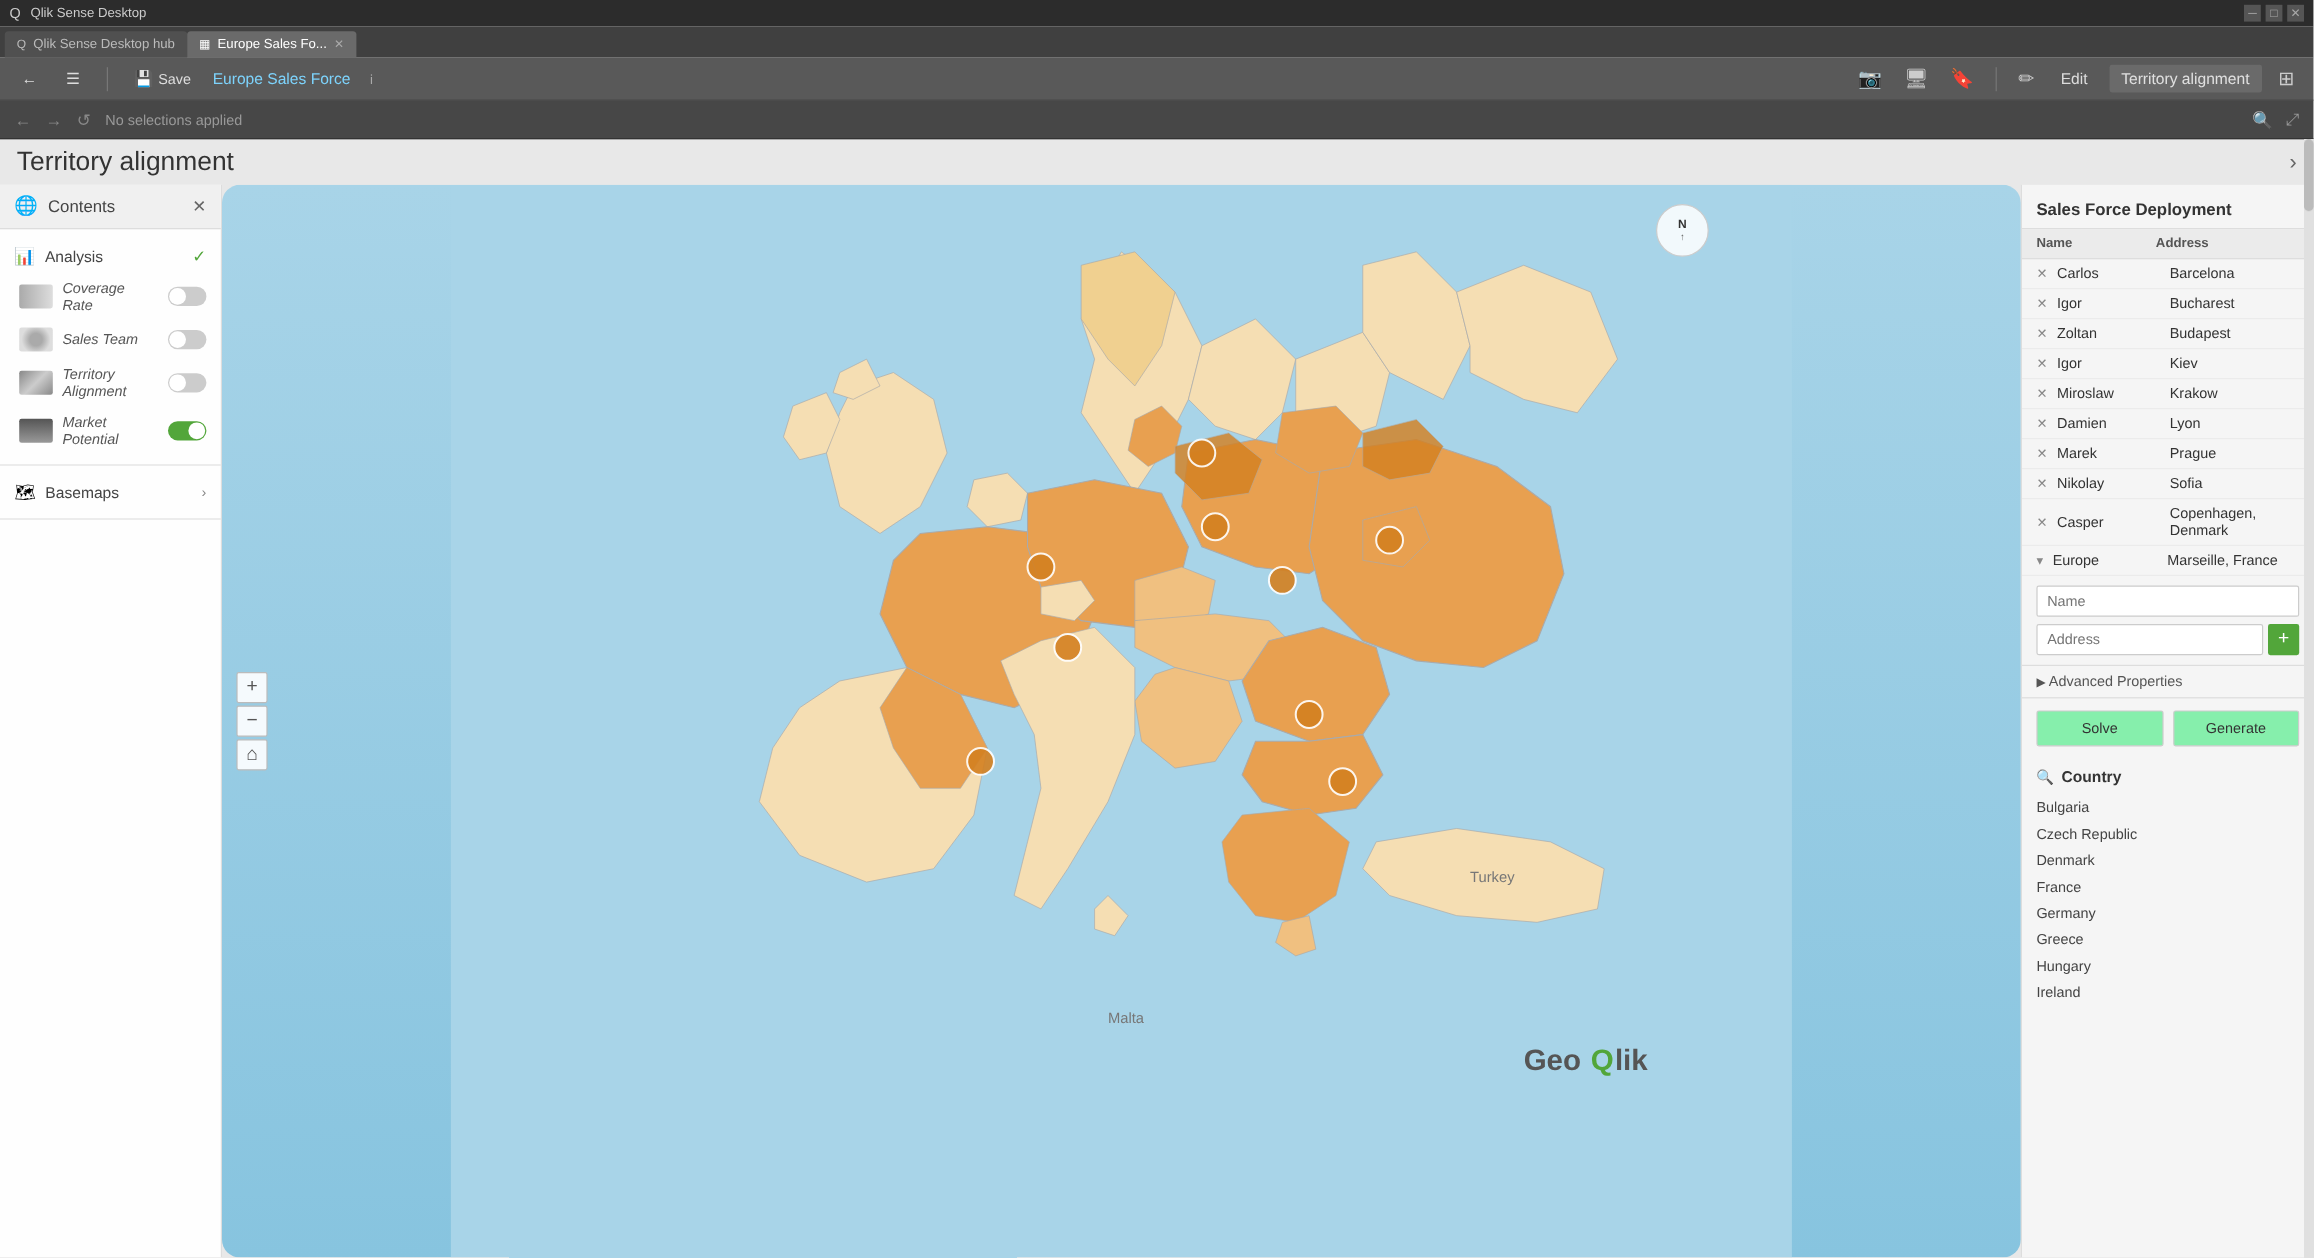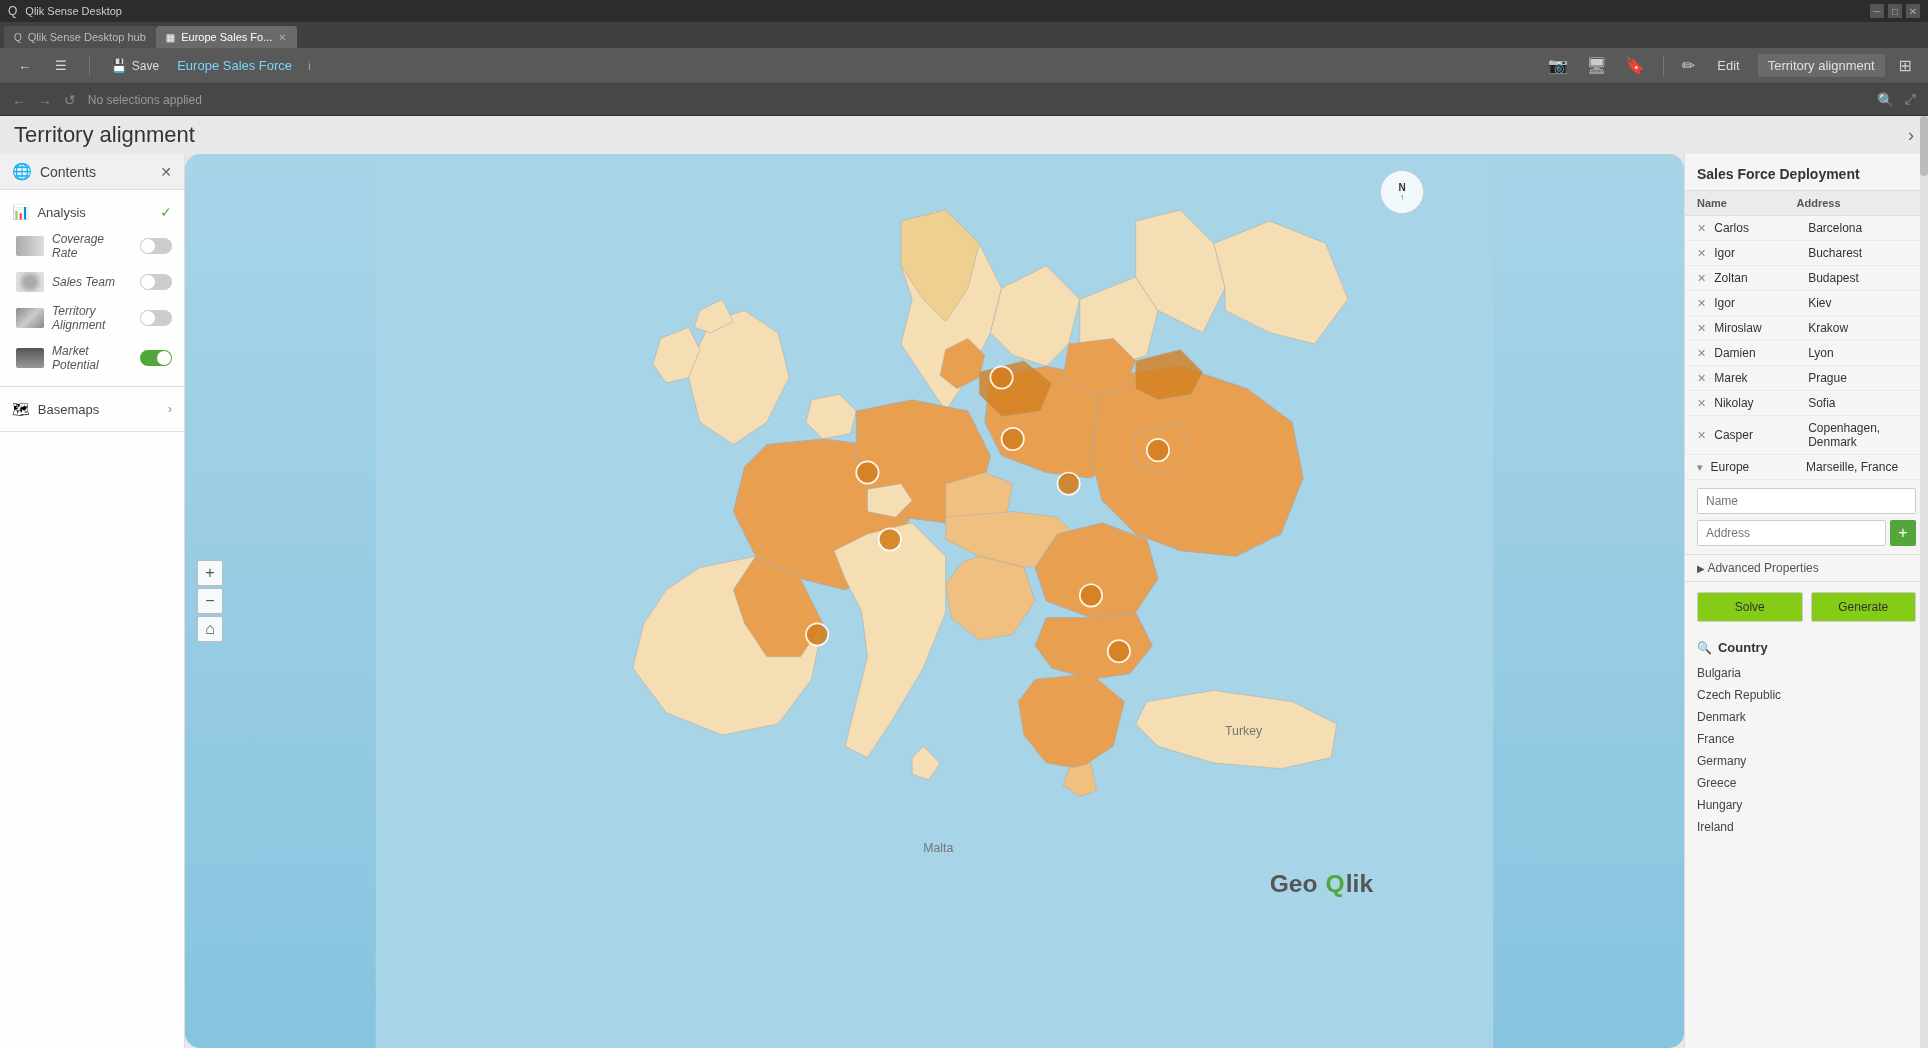--- a/index.html
+++ b/index.html
@@ -292,21 +292,21 @@
     .adv-toggle { font-size: 12px; color: #555; cursor: pointer; }
     .adv-arrow { font-size: 10px; }
 
     .sf-buttons {
       display: flex;
       gap: 8px;
       padding: 10px 12px;
       border-top: 1px solid #ddd;
     }
     .sf-btn {
-      flex: 1; padding: 7px; border: 1px solid #ccc; background: #84cc16;
+      flex: 1; padding: 7px; border: 1px solid #ccc; background: #86efac;
       font-size: 12px; color: #333; cursor: pointer; border-radius: 2px;
     }
 
     .country-section { padding: 8px 12px; }
     .country-header {
       display: flex; align-items: center; gap: 6px; margin-bottom: 8px;
     }
     .country-search-icon { font-size: 12px; color: #555; }
     .country-title { font-size: 13px; font-weight: 600; color: #333; }
 

